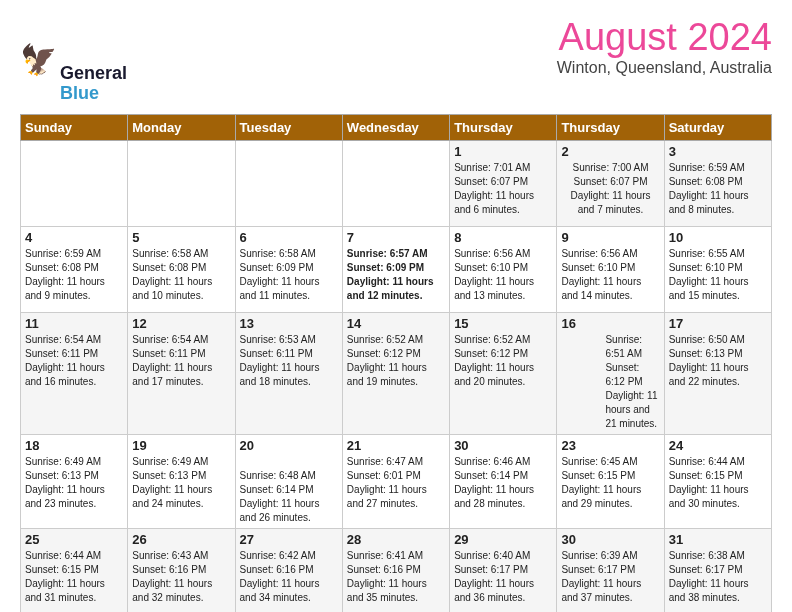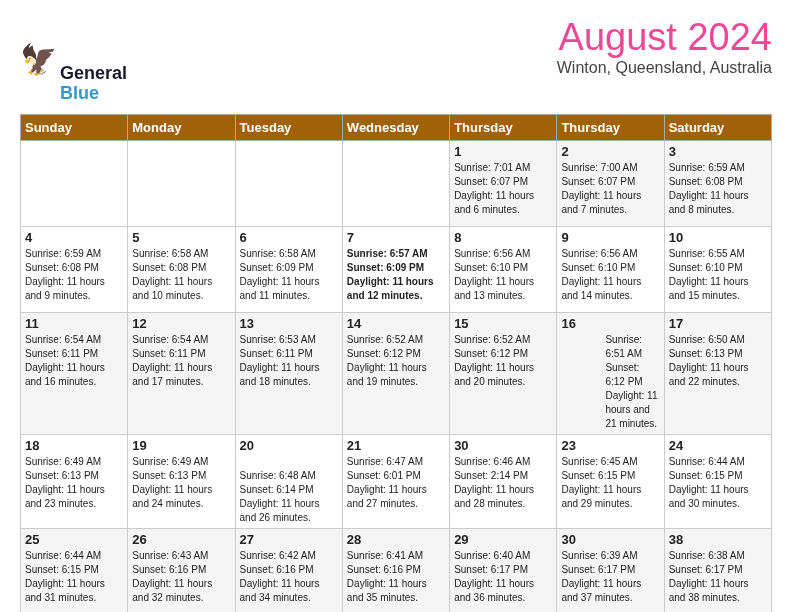--- a/index.html
+++ b/index.html
@@ -137,21 +137,21 @@
           <td class="empty-cell"></td>
           <td class="empty-cell"></td>
           <td>
             <span class="day-num">1</span>
             <div class="day-info" style="white-space: pre-line;">Sunrise: 7:01 AM
 Sunset: 6:07 PM
 Daylight: 11 hours and 6 minutes.</div>
           </td>
           <td>
             <span class="day-num">2</span>
-            <div class="day-info" style="white-space: pre-line;">Sunrise: 7:00 AM
+            <div class="day-info" style="white-space: pre-line; text-align: center;">Sunrise: 7:00 AM
 Sunset: 6:07 PM
 Daylight: 11 hours and 7 minutes.</div>
           </td>
           <td>
             <span class="day-num">3</span>
             <div class="day-info" style="white-space: pre-line;">Sunrise: 6:59 AM
 Sunset: 6:08 PM
 Daylight: 11 hours and 8 minutes.</div>
           </td>
         </tr>
@@ -264,21 +264,21 @@
           </td>
           <td>
             <span class="day-num">21</span>
             <div class="day-info" style="white-space: pre-line;">Sunrise: 6:47 AM
 Sunset: 6:01 PM
 Daylight: 11 hours and 27 minutes.</div>
           </td>
           <td>
             <span class="day-num">30</span>
             <div class="day-info" style="white-space: pre-line;">Sunrise: 6:46 AM
-Sunset: 2:14 PM
+Sunset: 6:14 PM
 Daylight: 11 hours and 28 minutes.</div>
           </td>
           <td>
             <span class="day-num">23</span>
             <div class="day-info" style="white-space: pre-line;">Sunrise: 6:45 AM
 Sunset: 6:15 PM
 Daylight: 11 hours and 29 minutes.</div>
           </td>
           <td>
             <span class="day-num">24</span>
@@ -318,21 +318,21 @@
 Sunset: 6:17 PM
 Daylight: 11 hours and 36 minutes.</div>
           </td>
           <td>
             <span class="day-num">30</span>
             <div class="day-info" style="white-space: pre-line;">Sunrise: 6:39 AM
 Sunset: 6:17 PM
 Daylight: 11 hours and 37 minutes.</div>
           </td>
           <td>
-            <span class="day-num">38</span>
+            <span class="day-num">31</span>
             <div class="day-info" style="white-space: pre-line;">Sunrise: 6:38 AM
 Sunset: 6:17 PM
 Daylight: 11 hours and 38 minutes.</div>
           </td>
         </tr>
       </tbody>
   </table>
 
   <div class="footer">
     <span>Daylight hours</span>

